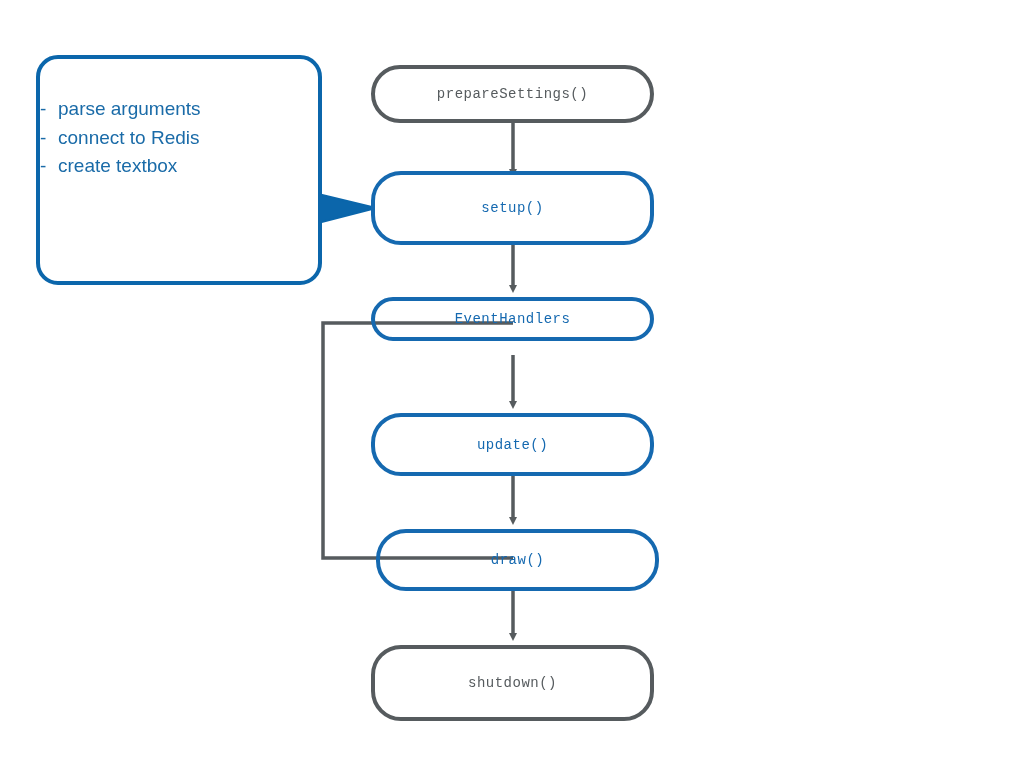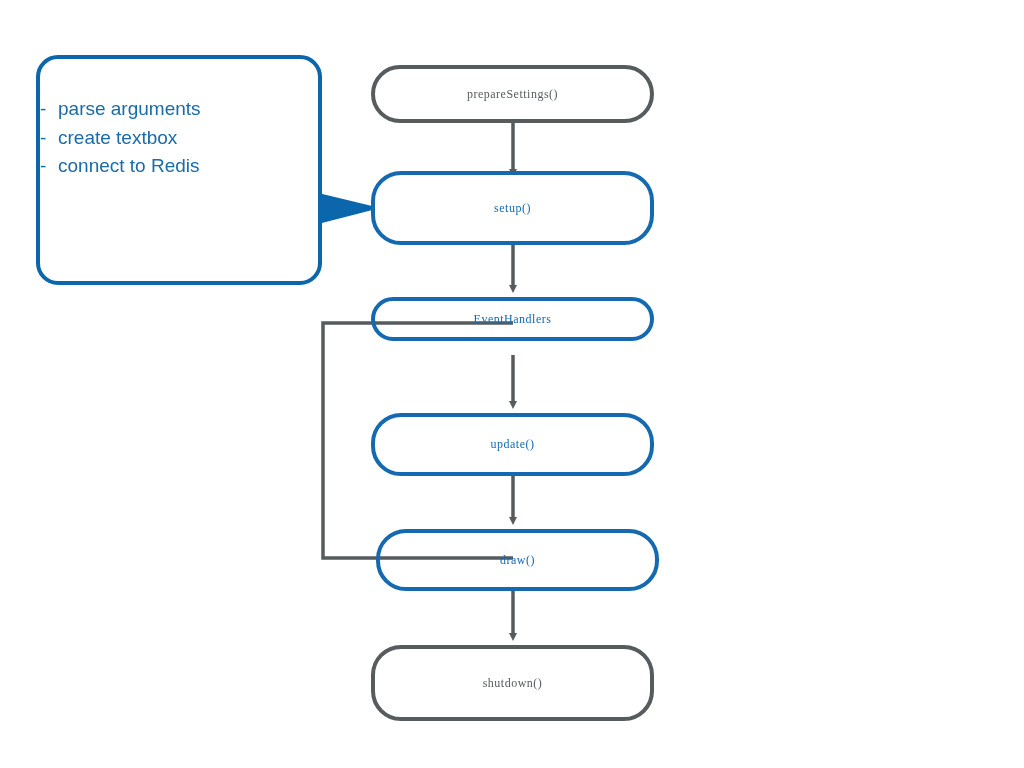--- a/index.html
+++ b/index.html
@@ -22,22 +22,22 @@
     height: 768px;
   }
   .node {
     position: absolute;
     box-sizing: border-box;
     display: flex;
     align-items: center;
     justify-content: center;
     background: #ffffff;
     border-radius: 30px;
-    font-family: Liberation Serif, serif;
-    font-size: 12px;
+    font-family: Liberation Mono, monospace;
+    font-size: 14px;
     letter-spacing: 0.5px;
     white-space: nowrap;
   }
   .node.blue {
     border: 4px solid #1569b0;
     color: #1569b0;
   }
   .node.gray {
     border: 4px solid #565b5e;
     color: #565b5e;
@@ -97,24 +97,24 @@
 
   <path d="M 318 194 L 376 208 L 318 223 Z" fill="#0b66ab" stroke="#0b66ab" stroke-width="2" stroke-linejoin="miter"></path>
 </svg>
 
 <div class="callout" style="left:36px; top:55px; width:286px; height:230px;">
   <div class="callout-list">
     <span class="callout-line">
       <span class="dash">-</span><span>parse arguments</span>
     </span>
     <span class="callout-line">
-      <span class="dash">-</span><span>create textbox</span>
+      <span class="dash">-</span><span>connect to Redis</span>
     </span>
     <span class="callout-line">
-      <span class="dash">-</span><span>connect to Redis</span>
+      <span class="dash">-</span><span>create textbox</span>
     </span>
   </div>
 </div>
 
 <div class="node gray" style="left:371px; top:65px; width:283px; height:58px;">prepareSettings()</div>
 
 <div class="node blue" style="left:371px; top:171px; width:283px; height:74px;">setup()</div>
 
 <div class="node blue" style="left:371px; top:297px; width:283px; height:44px; background:transparent;">EventHandlers</div>
 

